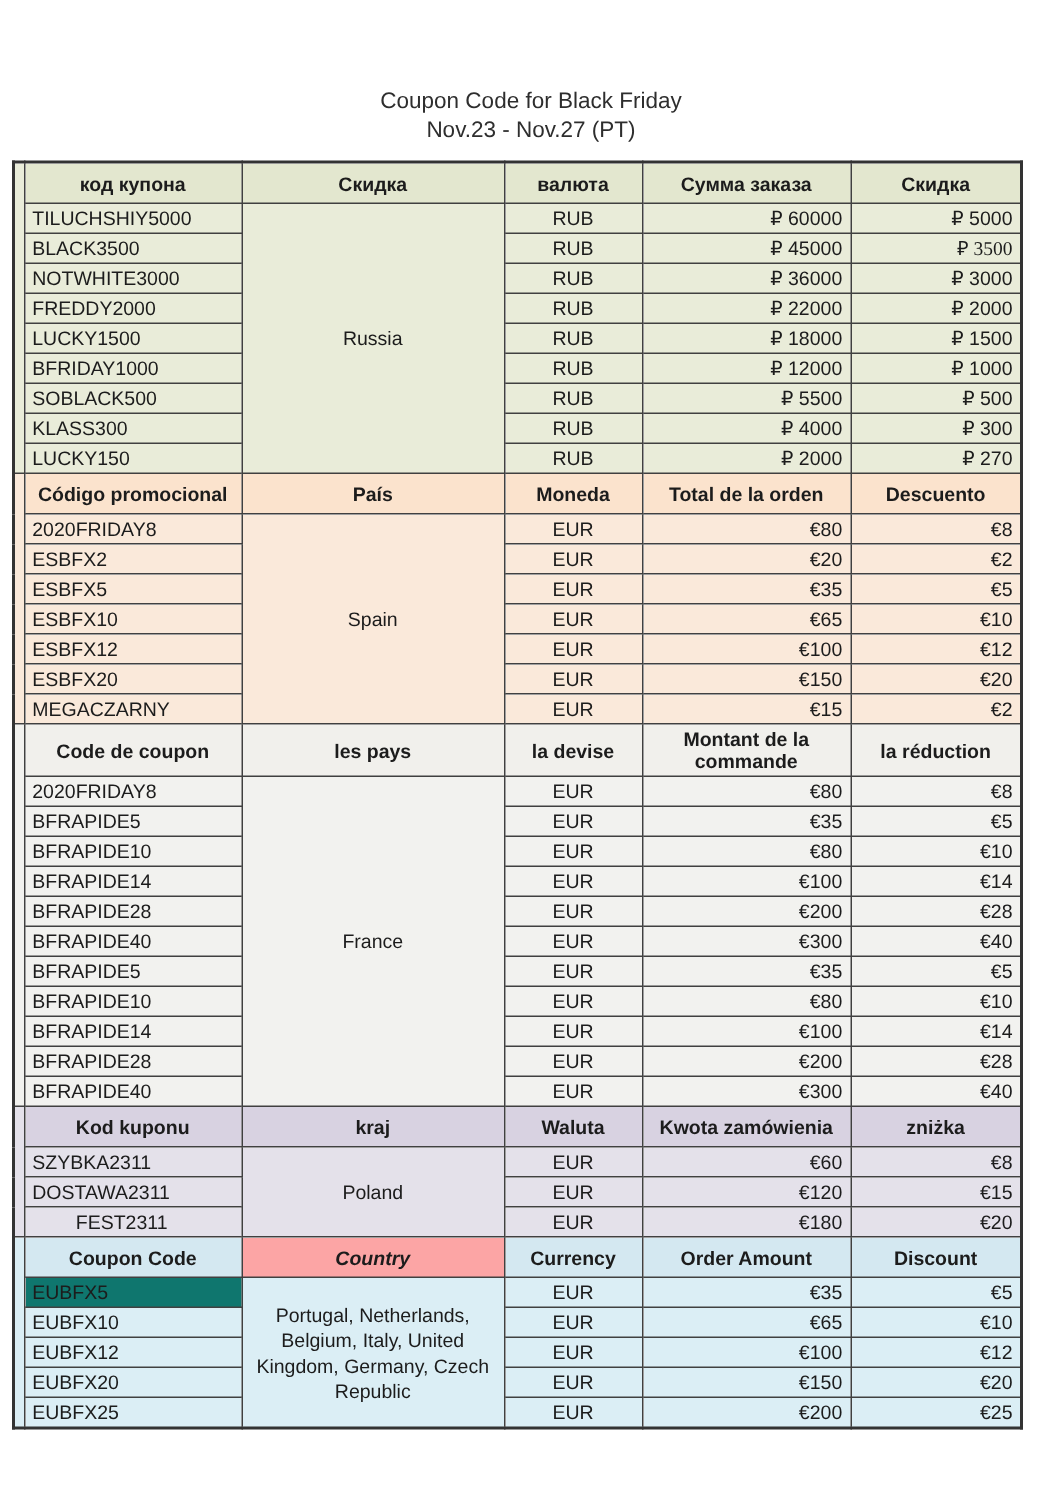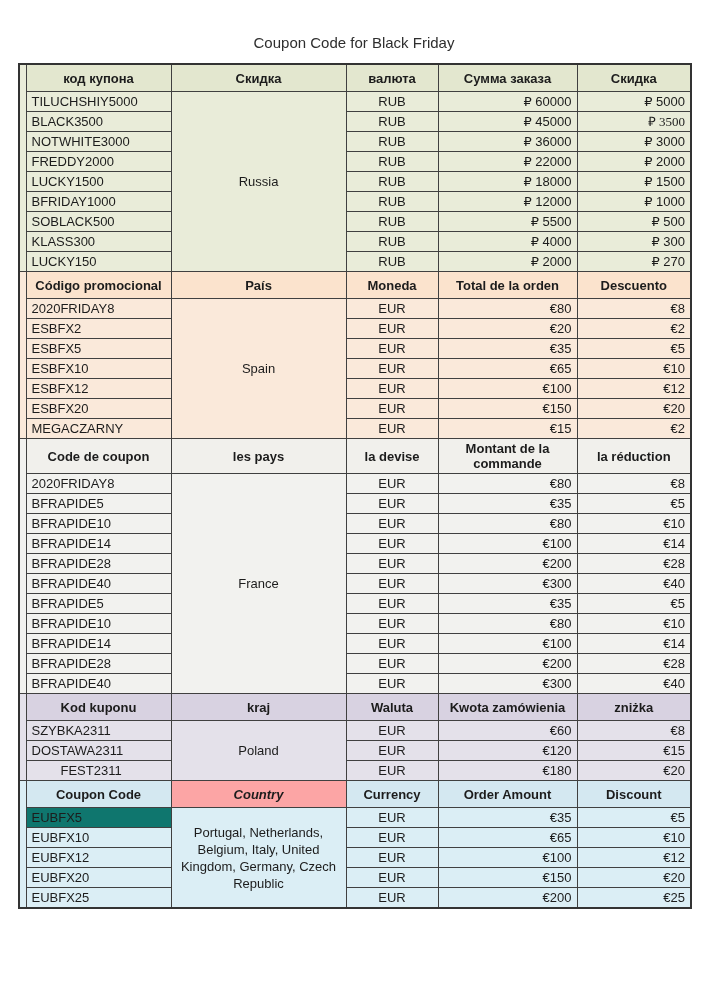--- a/index.html
+++ b/index.html
@@ -16,26 +16,27 @@
     height: 1000px;
     background: #ffffff;
     overflow: hidden;
   }
   .title-block {
     padding-top: 33px;
     text-align: center;
     line-height: 19px;
     font-size: 15px;
     color: #2e2e2e;
+    margin-top: 25px;
   }
   table.coupon-table {
     border-collapse: collapse;
     table-layout: fixed;
     width: 672px;
-    margin: 11px 0 0 18px;
+    margin: 11px 0 0 8px;
     border: 2px solid #333333;
   }
   .coupon-table td, .coupon-table th {
     border: 1px solid #404040;
     font-size: 13px;
     padding: 0 5px;
     height: 19px;
     line-height: 15px;
     overflow: hidden;
     white-space: nowrap;
@@ -55,20 +56,21 @@
   .coupon-table td.amt,
   .coupon-table td.disc   { text-align: right; }
   .coupon-table td.gutter { padding: 0; }
 </style>
 </head>
 <body>
 
 <div class="page">
   <div class="title-block">
     <div>Coupon Code for Black Friday</div>
+    <div>Nov.23 - Nov.27 (PT)</div>
   </div>
 
   <table class="coupon-table">
     <colgroup>
       <col style="width:7px">
       <col style="width:145px">
       <col style="width:175px">
       <col style="width:92px">
       <col style="width:139px">
       <col style="width:114px">

